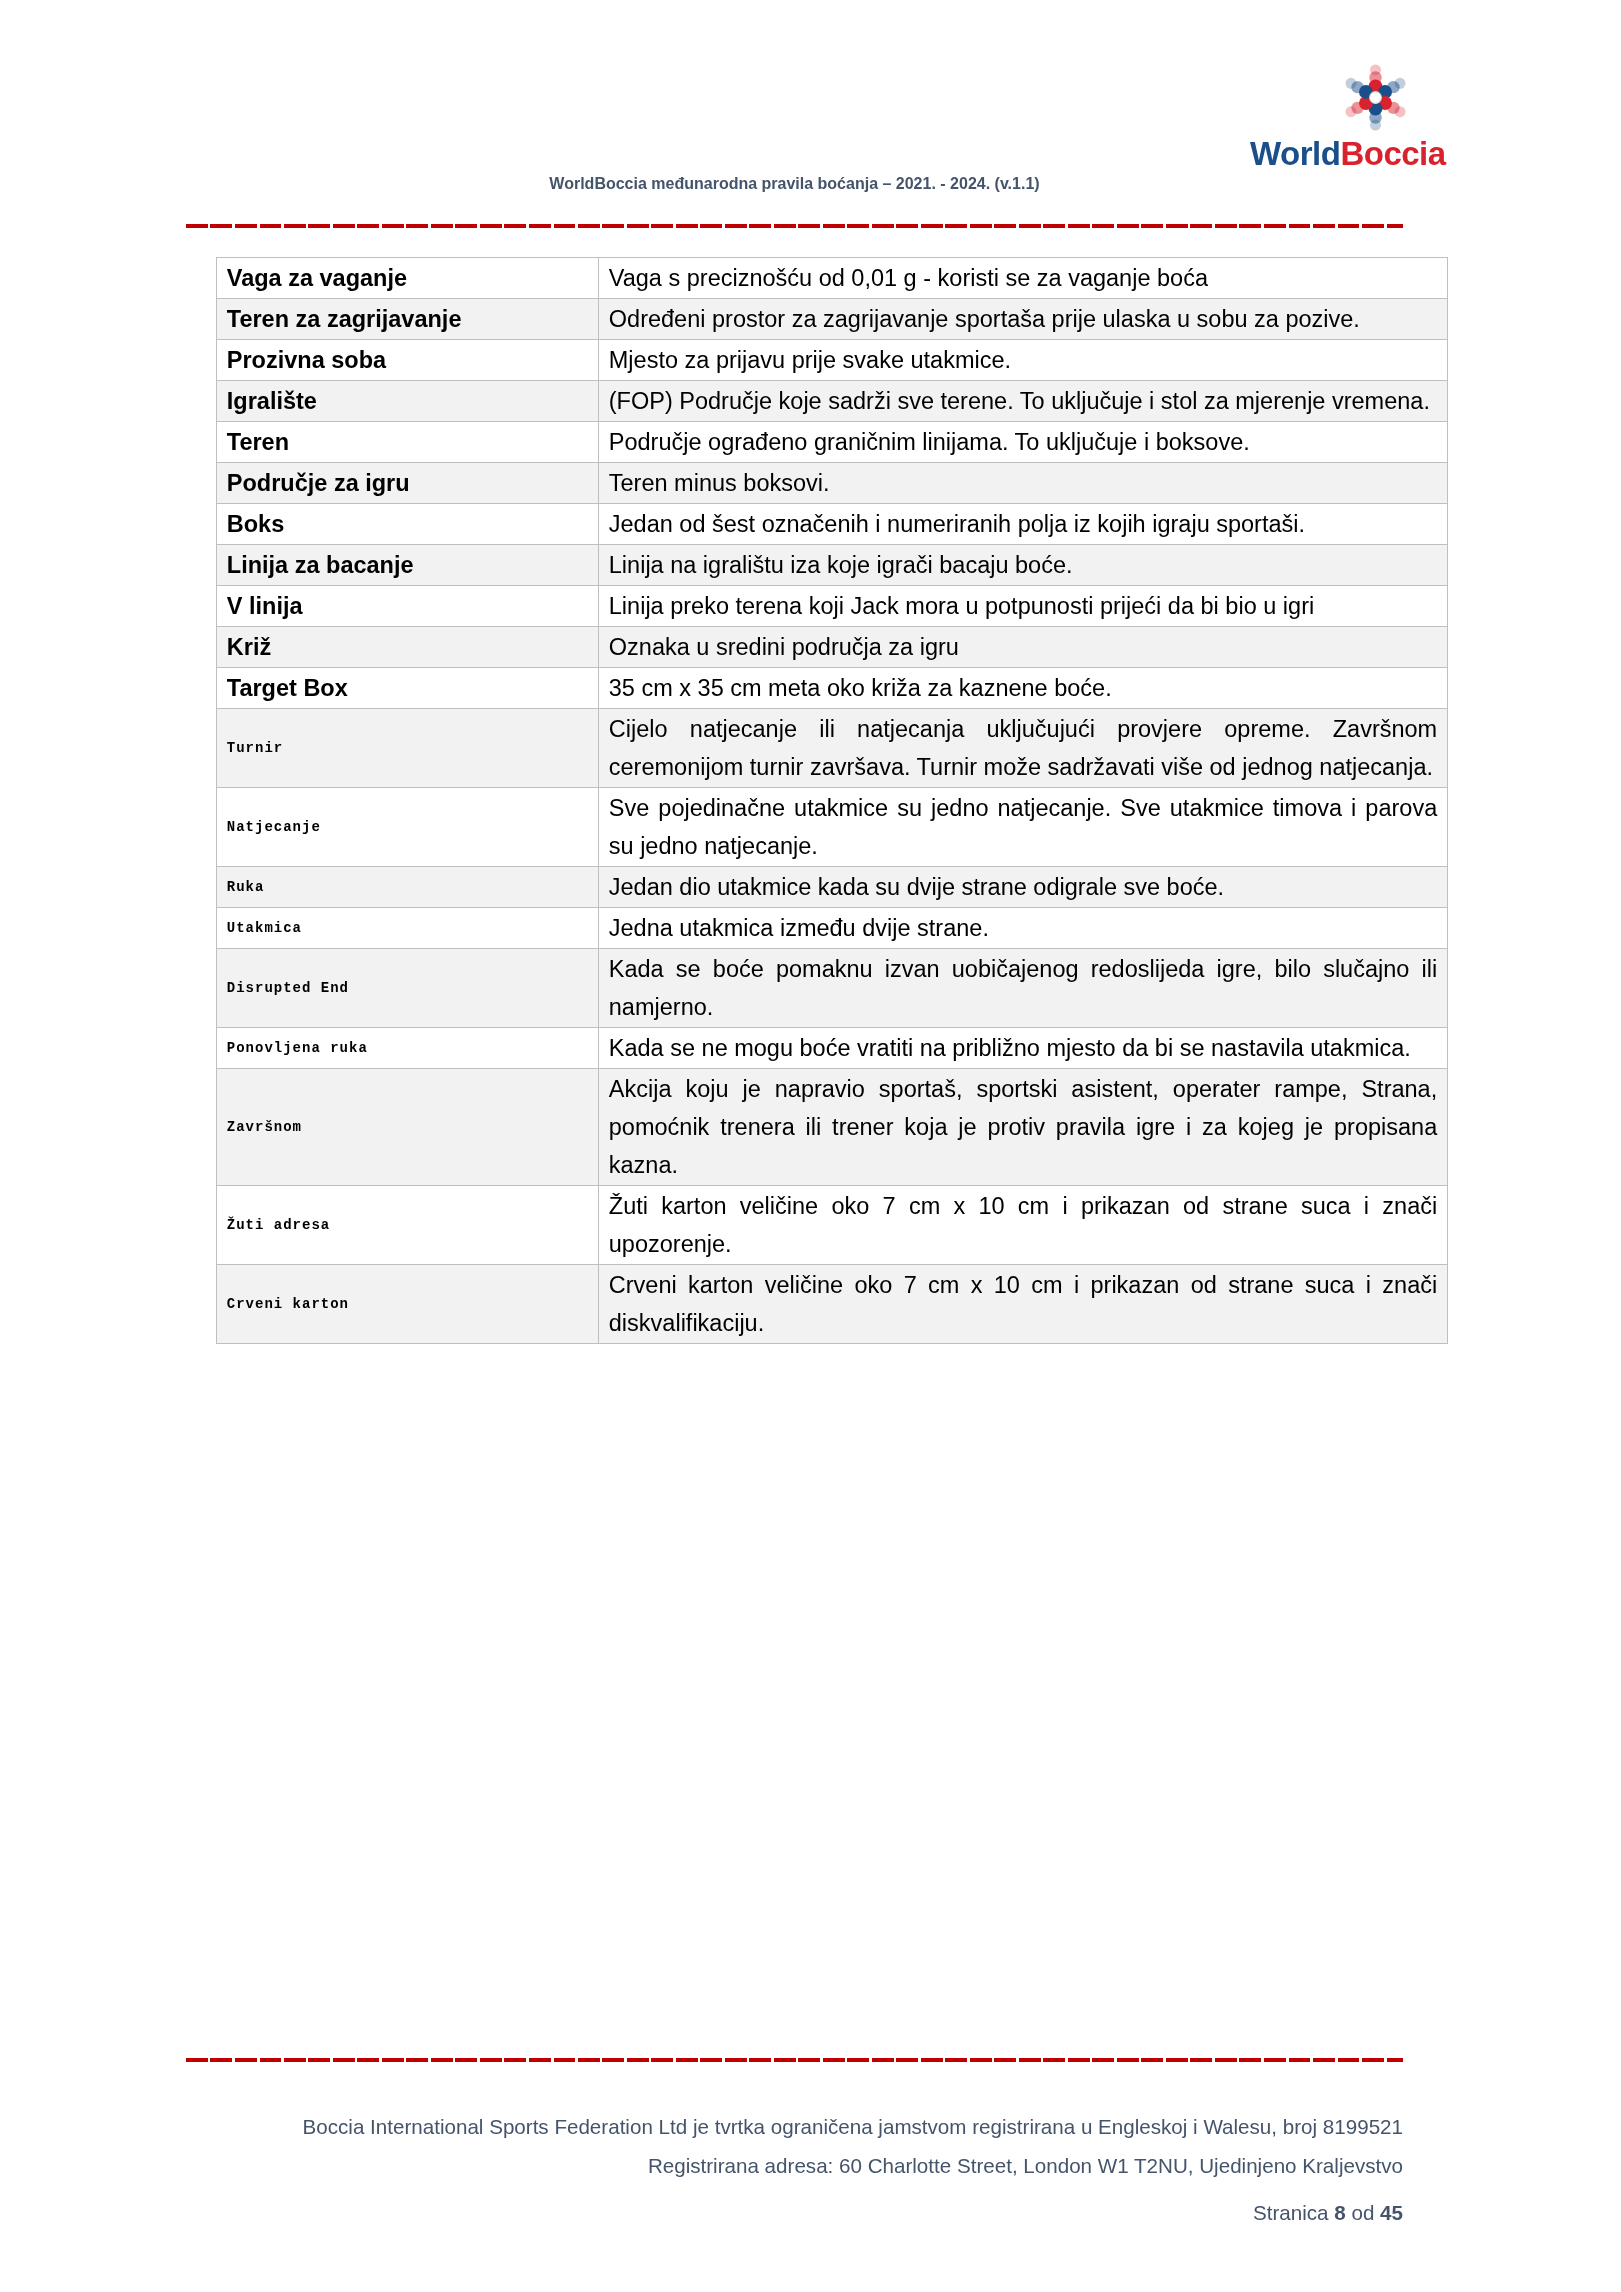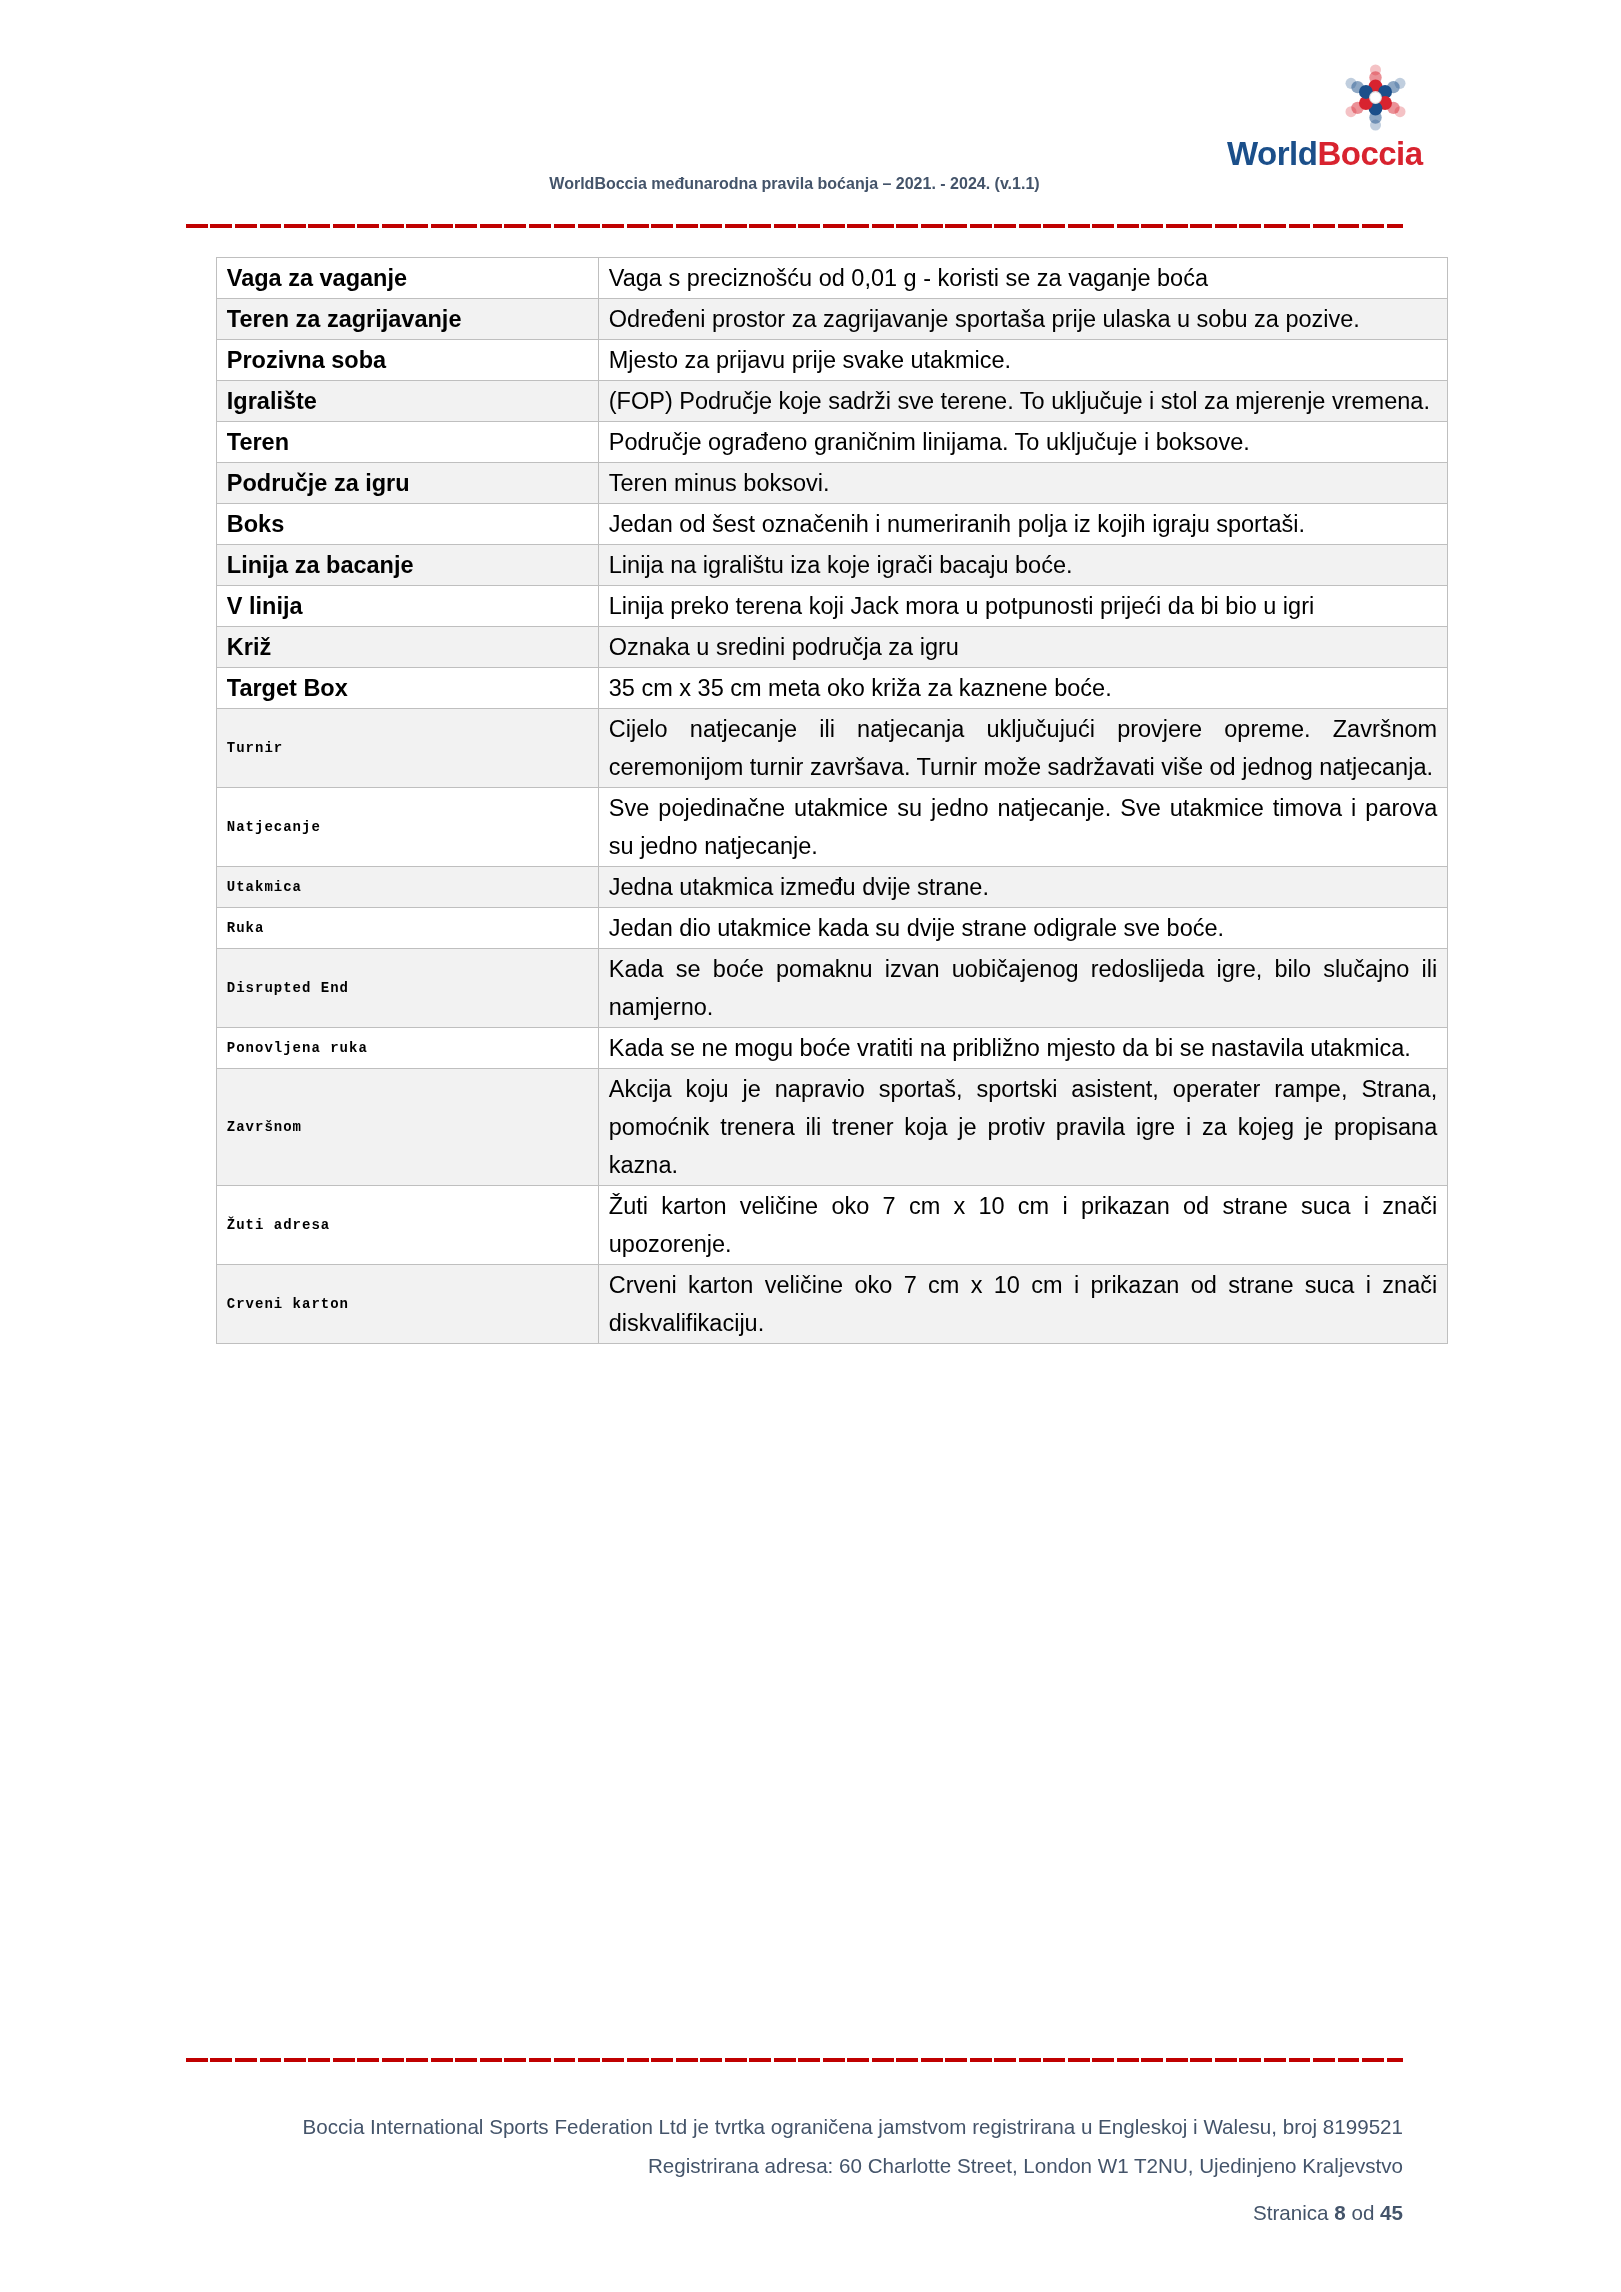--- a/index.html
+++ b/index.html
@@ -19,21 +19,21 @@
 
   
   .logo{position:absolute;left:1227px;top:61px;width:216px;height:113px;}
   .logo-icon{position:absolute;left:114px;top:0;width:69px;height:73px;}
   .logo-icon .dot-r{fill:var(--logo-red);}
   .logo-icon .dot-b{fill:var(--logo-blue);}
   .logo-text{
     position:absolute;left:0;top:76px;white-space:nowrap;
     font-size:33px;font-weight:bold;letter-spacing:-0.5px;line-height:1;
   }
-  .logo-text .w{color:var(--logo-blue);}
+  .logo-text .w{color:var(--logo-blue);margin-left:23px;}
   .logo-text .b{color:var(--logo-red);}
 
   
   .doc-title{
     position:absolute;left:186px;top:175px;width:1217px;
     text-align:center;font-size:16px;font-weight:bold;color:var(--heading-text);
   }
   .rule{
     position:absolute;left:186px;width:1217px;height:3.9px;
     background:repeating-linear-gradient(90deg,var(--accent-red) 0 21.6px,rgba(0,0,0,0) 21.6px 24.5px);
@@ -179,27 +179,27 @@
       <td class="term">Turnir</td>
       <td class="def">Cijelo natjecanje ili natjecanja uključujući provjere opreme. Završnom ceremonijom turnir završava. Turnir može sadržavati više od jednog natjecanja.</td>
     </tr>
 
     <tr>
       <td class="term">Natjecanje</td>
       <td class="def">Sve pojedinačne utakmice su jedno natjecanje. Sve utakmice timova i parova su jedno natjecanje.</td>
     </tr>
 
     <tr>
+      <td class="term">Ruka</td>
+      <td class="def">Jedan dio utakmice kada su dvije strane odigrale sve boće.</td>
+    </tr>
+
+    <tr>
       <td class="term">Utakmica</td>
       <td class="def">Jedna utakmica između dvije strane.</td>
-    </tr>
-
-    <tr>
-      <td class="term">Ruka</td>
-      <td class="def">Jedan dio utakmice kada su dvije strane odigrale sve boće.</td>
     </tr>
 
     <tr>
       <td class="term">Disrupted End</td>
       <td class="def">Kada se boće pomaknu izvan uobičajenog redoslijeda igre, bilo slučajno ili namjerno.</td>
     </tr>
 
     <tr>
       <td class="term">Ponovljena ruka</td>
       <td class="def">Kada se ne mogu boće vratiti na približno mjesto da bi se nastavila utakmica.</td>

